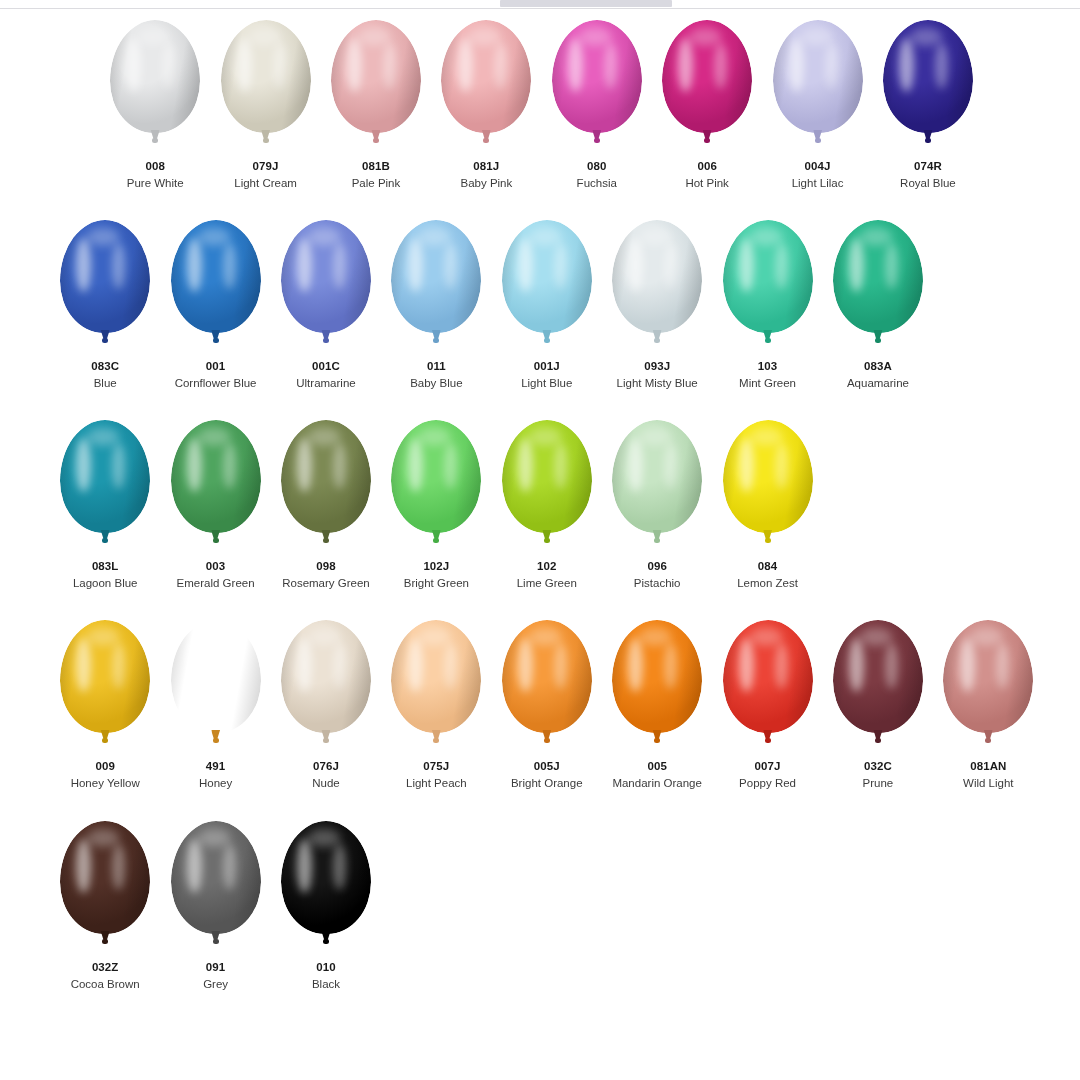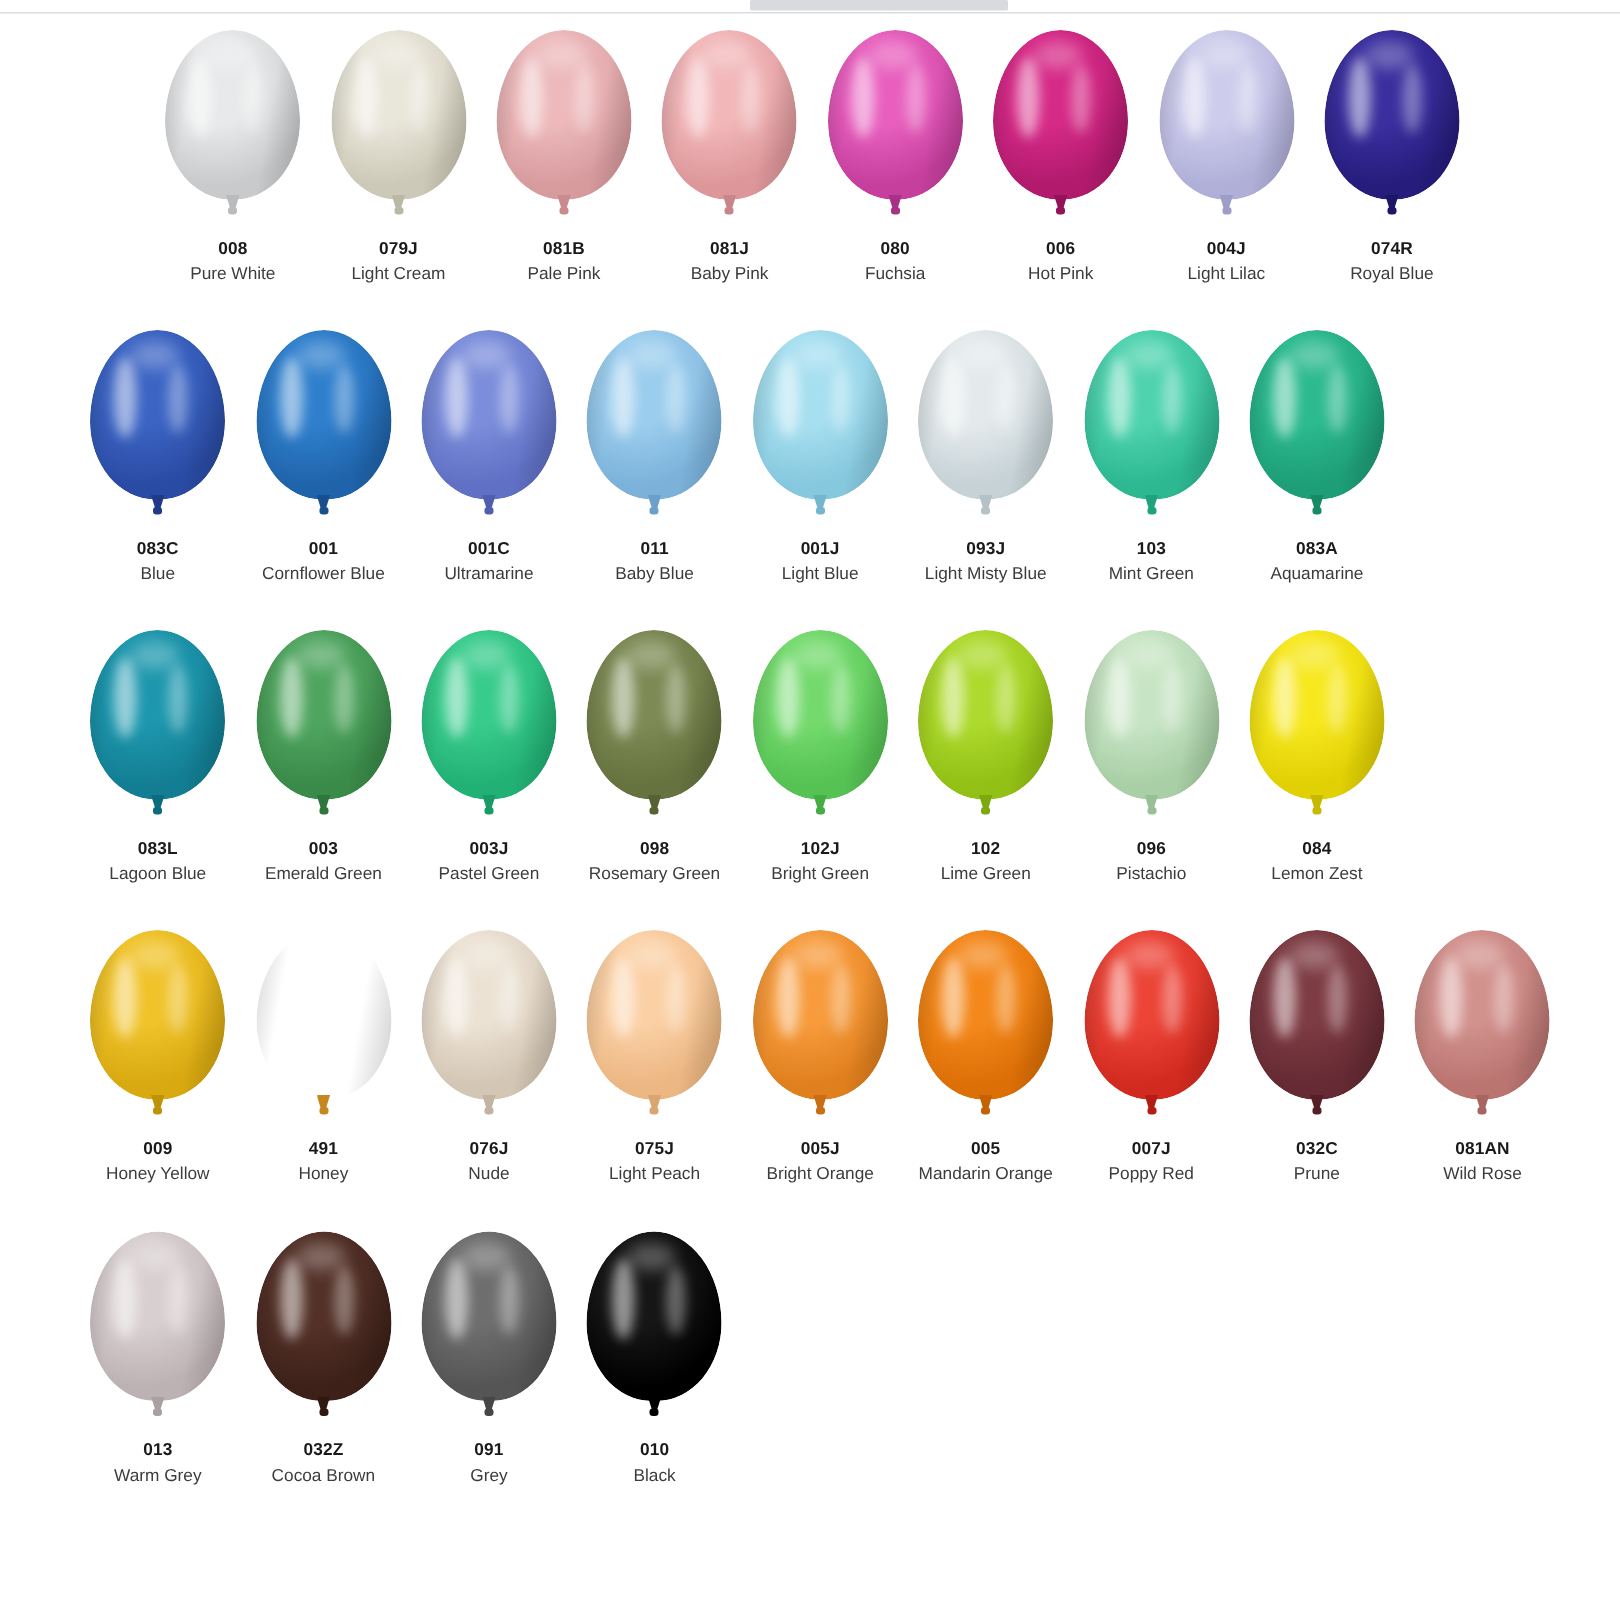--- a/index.html
+++ b/index.html
@@ -452,37 +452,20 @@
           <div class="neck-knot" style="background: rgb(46, 118, 60);"></div>
         </div>
         <div class="label">
           <div class="code">003</div>
           <div class="name">Emerald Green</div>
         </div>
       </div>
       <div class="cell">
         <div class="balloon-wrap">
           <div class="balloon-body">
-            <div class="shade-outer" style="background: radial-gradient(70% 62% at 38% 30%, rgb(56, 204, 140) 0%, rgb(56, 204, 140) 42%, rgb(34, 177, 117) 100%);"></div>
-            <div class="shade-inner" style="background: linear-gradient(100deg, rgba(0, 0, 0, 0.18) 0%, rgba(0, 0, 0, 0) 22%, rgba(0, 0, 0, 0) 72%, rgba(0, 0, 0, 0.2) 100%);"></div>
-            <div class="hl-top"></div>
-            <div class="hl-left"></div>
-            <div class="hl-right"></div>
-          </div>
-          <div class="neck" style="background: rgb(24, 155, 100);"></div>
-          <div class="neck-knot" style="background: rgb(24, 155, 100);"></div>
-        </div>
-        <div class="label">
-          <div class="code">003J</div>
-          <div class="name">Pastel Green</div>
-        </div>
-      </div>
-      <div class="cell">
-        <div class="balloon-wrap">
-          <div class="balloon-body">
             <div class="shade-outer" style="background: radial-gradient(70% 62% at 38% 30%, rgb(125, 138, 84) 0%, rgb(125, 138, 84) 42%, rgb(102, 114, 63) 100%);"></div>
             <div class="shade-inner" style="background: linear-gradient(100deg, rgba(0, 0, 0, 0.18) 0%, rgba(0, 0, 0, 0) 22%, rgba(0, 0, 0, 0) 72%, rgba(0, 0, 0, 0.2) 100%);"></div>
             <div class="hl-top"></div>
             <div class="hl-left"></div>
             <div class="hl-right"></div>
           </div>
           <div class="neck" style="background: rgb(86, 97, 52);"></div>
           <div class="neck-knot" style="background: rgb(86, 97, 52);"></div>
         </div>
         <div class="label">
@@ -703,42 +686,25 @@
             <div class="shade-inner" style="background: linear-gradient(100deg, rgba(0, 0, 0, 0.18) 0%, rgba(0, 0, 0, 0) 22%, rgba(0, 0, 0, 0) 72%, rgba(0, 0, 0, 0.2) 100%);"></div>
             <div class="hl-top"></div>
             <div class="hl-left"></div>
             <div class="hl-right"></div>
           </div>
           <div class="neck" style="background: rgb(168, 100, 97);"></div>
           <div class="neck-knot" style="background: rgb(168, 100, 97);"></div>
         </div>
         <div class="label">
           <div class="code">081AN</div>
-          <div class="name">Wild Rose</div>
+          <div class="name">Wild Light</div>
         </div>
       </div>
     </div>
     <div class="row r5">
-      <div class="cell">
-        <div class="balloon-wrap">
-          <div class="balloon-body">
-            <div class="shade-outer" style="background: radial-gradient(70% 62% at 38% 30%, rgb(216, 207, 208) 0%, rgb(216, 207, 208) 42%, rgb(189, 178, 179) 100%);"></div>
-            <div class="shade-inner" style="background: linear-gradient(100deg, rgba(0, 0, 0, 0.18) 0%, rgba(0, 0, 0, 0) 22%, rgba(0, 0, 0, 0) 72%, rgba(0, 0, 0, 0.2) 100%);"></div>
-            <div class="hl-top"></div>
-            <div class="hl-left"></div>
-            <div class="hl-right"></div>
-          </div>
-          <div class="neck" style="background: rgb(171, 160, 161);"></div>
-          <div class="neck-knot" style="background: rgb(171, 160, 161);"></div>
-        </div>
-        <div class="label">
-          <div class="code">013</div>
-          <div class="name">Warm Grey</div>
-        </div>
-      </div>
       <div class="cell">
         <div class="balloon-wrap">
           <div class="balloon-body">
             <div class="shade-outer" style="background: radial-gradient(70% 62% at 38% 30%, rgb(83, 49, 40) 0%, rgb(83, 49, 40) 42%, rgb(61, 33, 25) 100%);"></div>
             <div class="shade-inner" style="background: linear-gradient(100deg, rgba(0, 0, 0, 0.18) 0%, rgba(0, 0, 0, 0) 22%, rgba(0, 0, 0, 0) 72%, rgba(0, 0, 0, 0.2) 100%);"></div>
             <div class="hl-top"></div>
             <div class="hl-left"></div>
             <div class="hl-right"></div>
           </div>
           <div class="neck" style="background: rgb(47, 24, 16);"></div>

